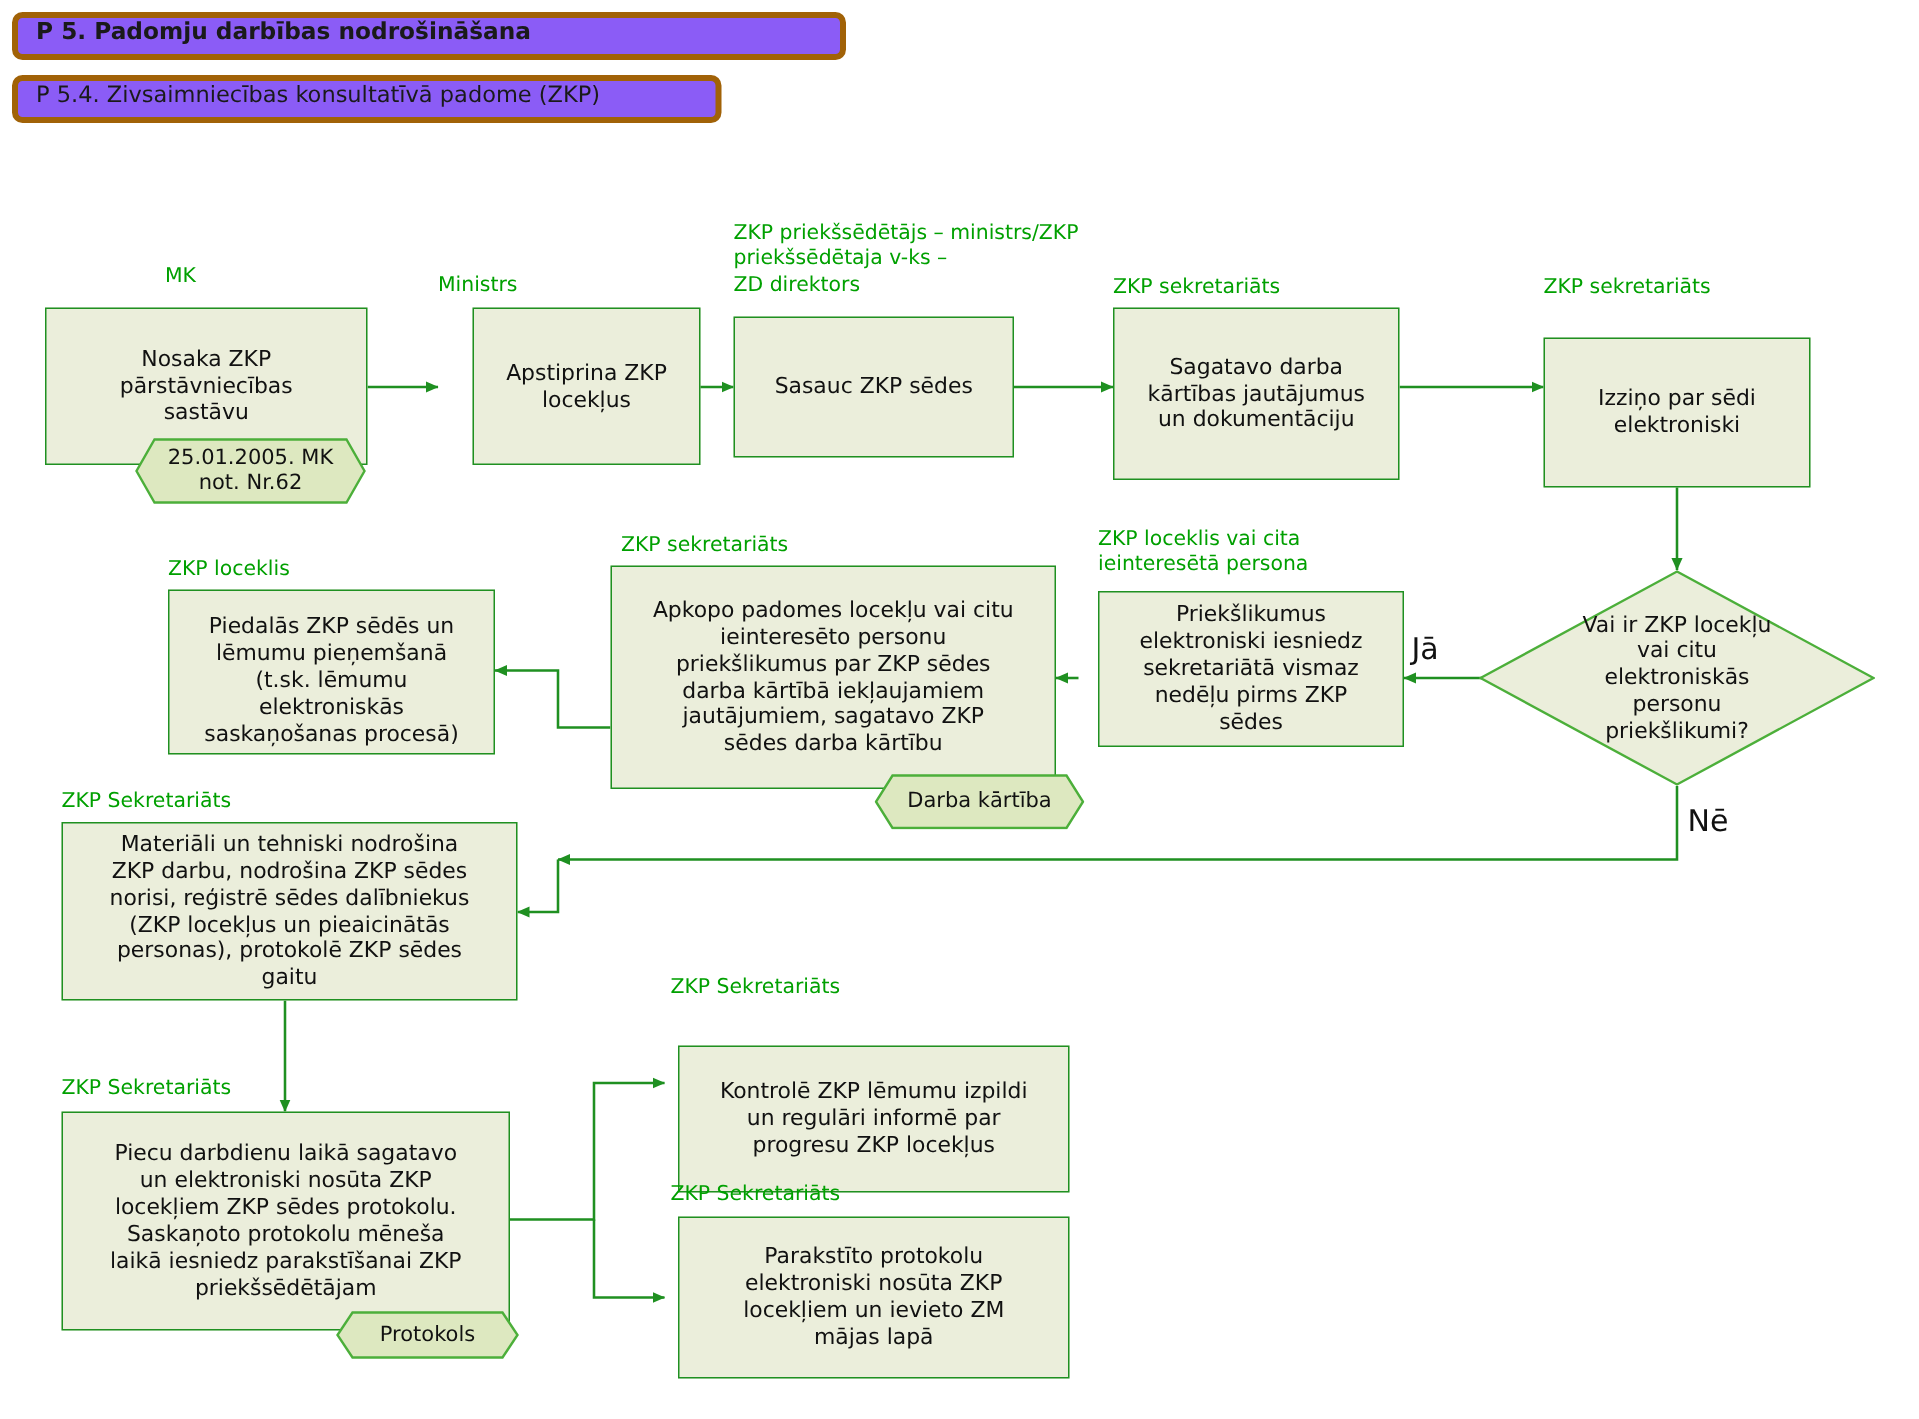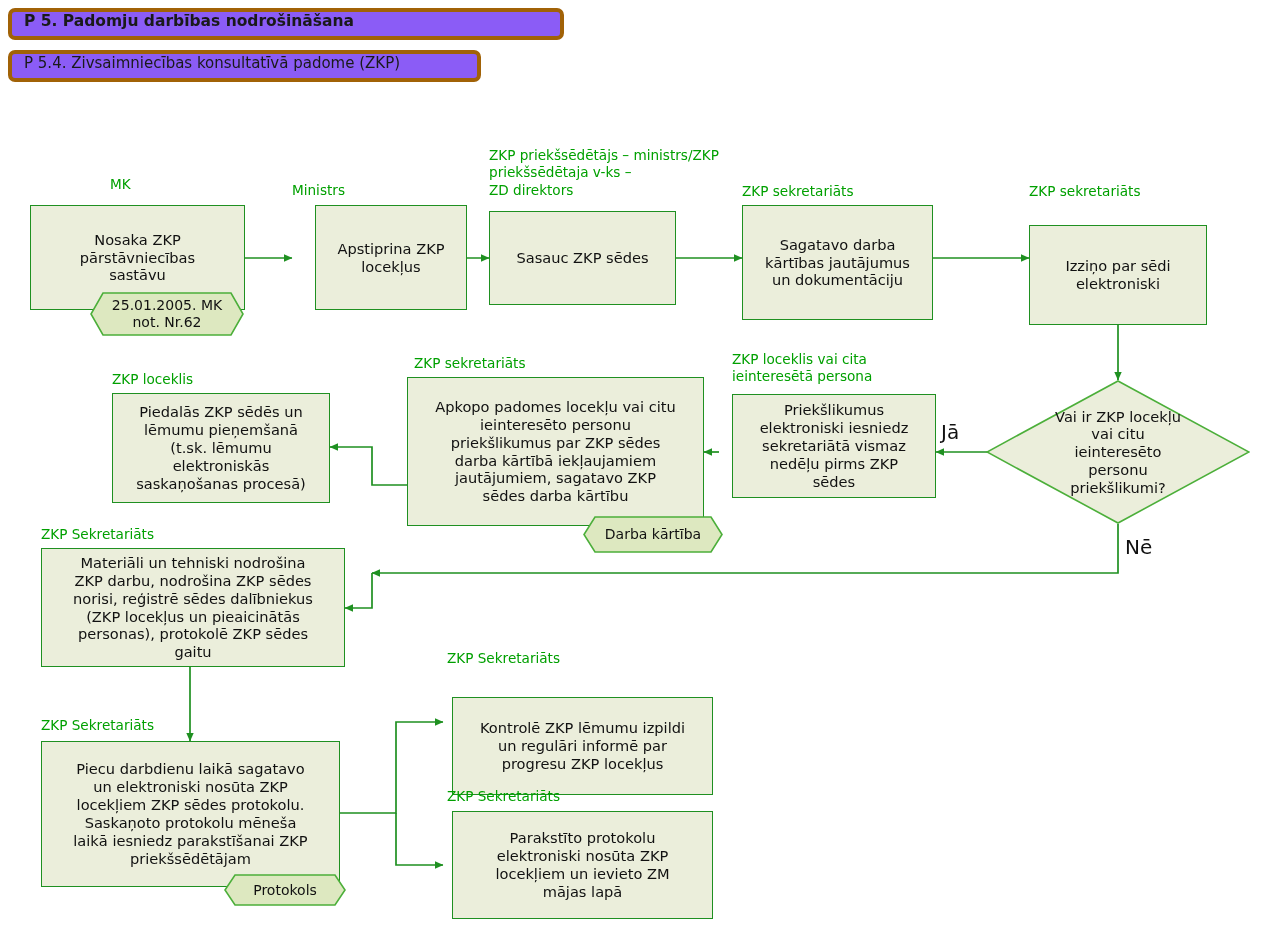--- a/index.html
+++ b/index.html
@@ -175,21 +175,21 @@
 not. Nr.62</div>
   </div>
 
 
   <div class="diamond-wrap" style="left:986px;top:380px;width:264px;height:144px;">
     <svg width="264" height="144" viewBox="0 0 264 144" xmlns="http://www.w3.org/2000/svg">
       <polygon points="132,1 263,72 132,143 1,72" fill="#ebeedb" stroke="#4caf3a" stroke-width="1.6"></polygon>
     </svg>
     <div class="diamond-label">Vai ir ZKP locekļu
 vai citu
-ieinteresēto
+elektroniskās
 personu
 priekšlikumi?</div>
   </div>
   <div class="edgelbl" style="left:941px;top:420px;">Jā</div>
   <div class="edgelbl" style="left:1125px;top:535px;">Nē</div>
 
   <div class="role" style="left:732px;top:351px;width:215px;">ZKP loceklis vai cita
 ieinteresētā persona</div>
   <div class="node" style="left:732px;top:394px;width:204px;height:104px;">
     <span>Priekšlikumus
@@ -210,21 +210,21 @@
   </div>
 
   <div class="hex-wrap" style="left:583px;top:516px;width:140px;height:37px;">
     <svg width="140" height="37" viewBox="0 0 140 37" xmlns="http://www.w3.org/2000/svg">
       <polygon points="12,1 128,1 139,18.5 128,36 12,36 1,18.5" fill="#dde8c0" stroke="#4caf3a" stroke-width="1.6"></polygon>
     </svg>
     <div class="hex-label">Darba kārtība</div>
   </div>
 
   <div class="role" style="left:112px;top:371px;width:190px;">ZKP loceklis</div>
-  <div class="node" style="left:112px;top:393px;width:218px;height:110px;">
+  <div class="node" style="left:112px;top:393px;width:218px;height:110px;align-items:flex-end;">
     <span>Piedalās ZKP sēdēs un
 lēmumu pieņemšanā
 (t.sk. lēmumu
 elektroniskās
 saskaņošanas procesā)</span>
   </div>
 
   <div class="role" style="left:41px;top:526px;width:230px;">ZKP Sekretariāts</div>
   <div class="node" style="left:41px;top:548px;width:304px;height:119px;">
     <span>Materiāli un tehniski nodrošina

